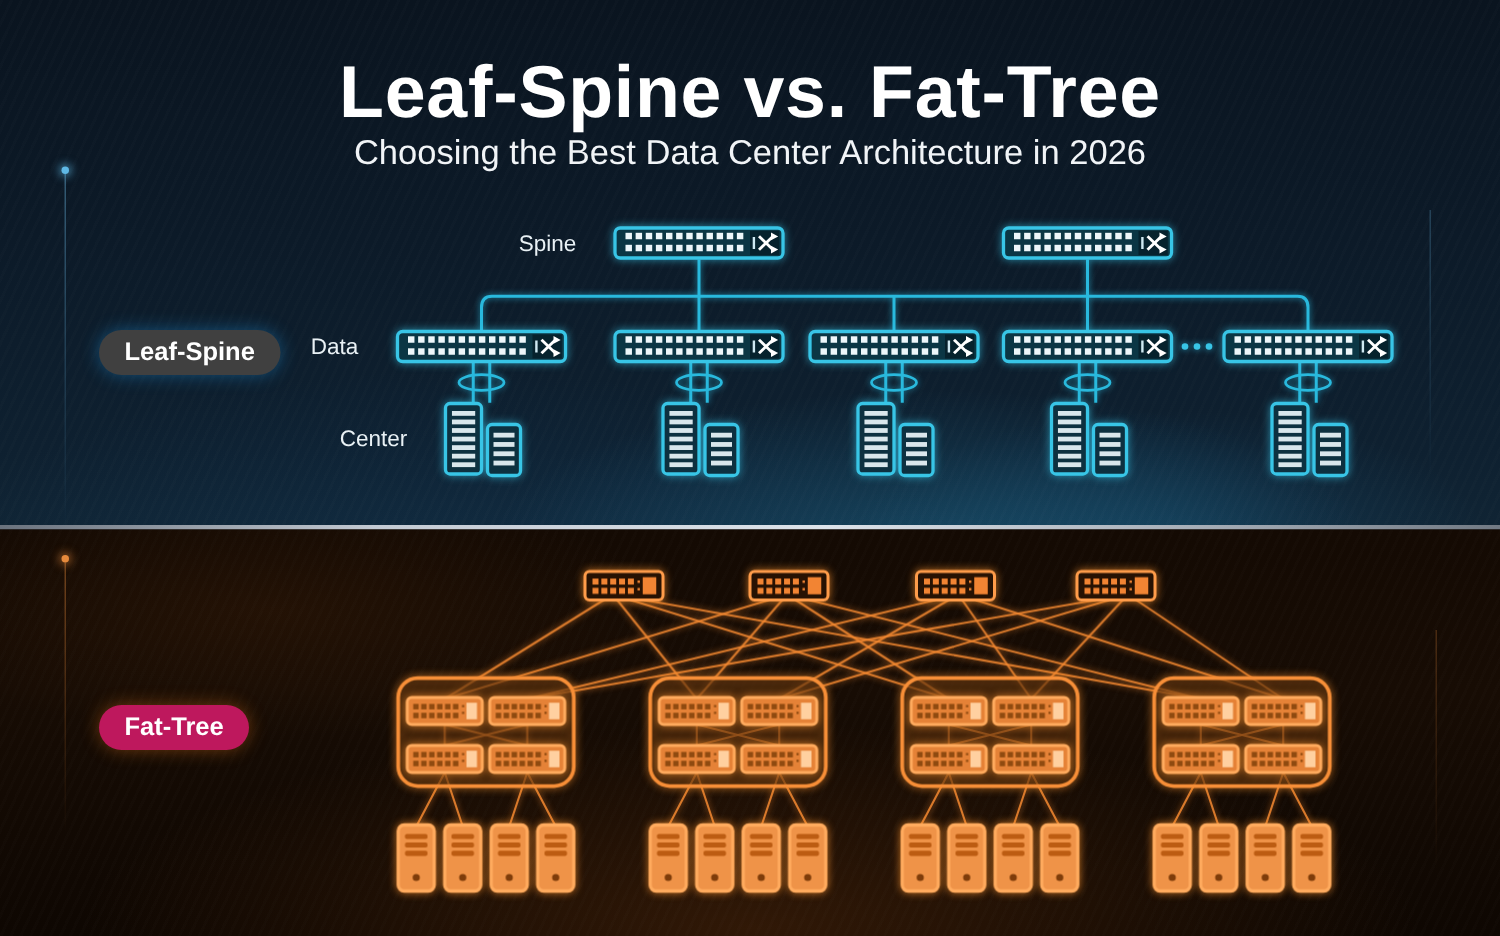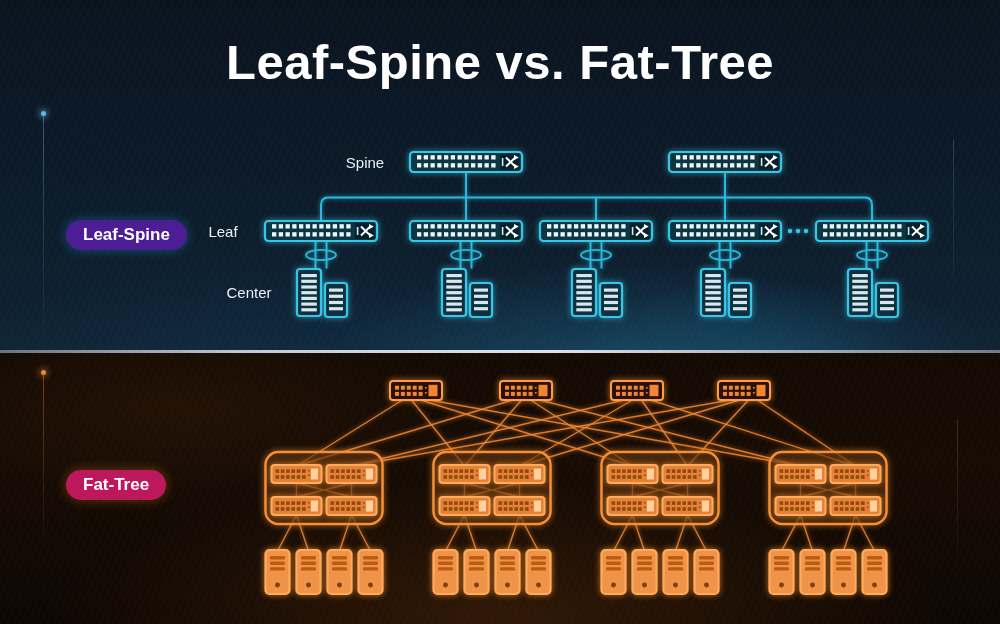--- a/index.html
+++ b/index.html
@@ -60,26 +60,27 @@
     </div>
 
   <div class="decor cyan" style="left:43px;top:116px;height:236px;"></div>
   <div class="decor-dot cyan" style="left:41px;top:111px;"></div>
   <div class="decor cyan" style="left:953px;top:140px;height:180px;opacity:.6;"></div>
   <div class="decor orange" style="left:43px;top:375px;height:180px;"></div>
   <div class="decor-dot orange" style="left:41px;top:370px;"></div>
   <div class="decor orange" style="left:957px;top:420px;height:160px;opacity:.6;"></div>
 
   <div class="title">Leaf-Spine vs. Fat-Tree</div>
-
-  <span class="badge ls" style="background: #4c1d95;">Leaf-Spine</span>
+  <div class="subtitle">Choosing the Best Data Center Architecture in 2026</div>
+
+  <span class="badge ls" style="background: #404040;">Leaf-Spine</span>
   <span class="badge ft" style="background: #be185d;">Fat-Tree</span>
 
   <div class="dlabel" style="left:330px;top:154px;width:70px;">Spine</div>
-  <div class="dlabel" style="left:188px;top:223px;width:70px;">Leaf</div>
+  <div class="dlabel" style="left:188px;top:223px;width:70px;">Data</div>
   <div class="dlabel" style="left:209px;top:284px;width:80px;">Center</div>
 
   <svg class="diagram" id="diagram" viewBox="0 0 1000 624">
       <g style="filter:drop-shadow(0 0 2px rgba(41,185,221,.8))">
         <path d="M321,221 L321,205 Q321,197.5 328,197.5 L865,197.5 Q872,197.5 872,205 L872,221 M466,173 L466,221 M725,173 L725,221 M596,197.5 L596,221" fill="none" stroke="#29b9dd" stroke-width="2"></path>
       </g>
       <g style="filter:drop-shadow(0 0 2px rgba(41,185,221,.7))">
         <line x1="315.5" y1="241.5" x2="315.5" y2="268.5" stroke="#29b9dd" stroke-width="2"></line>
         <line x1="326.5" y1="241.5" x2="326.5" y2="268.5" stroke="#29b9dd" stroke-width="2"></line>
         <ellipse cx="321" cy="255" rx="15" ry="5.2" fill="none" stroke="#29b9dd" stroke-width="1.8"></ellipse>

